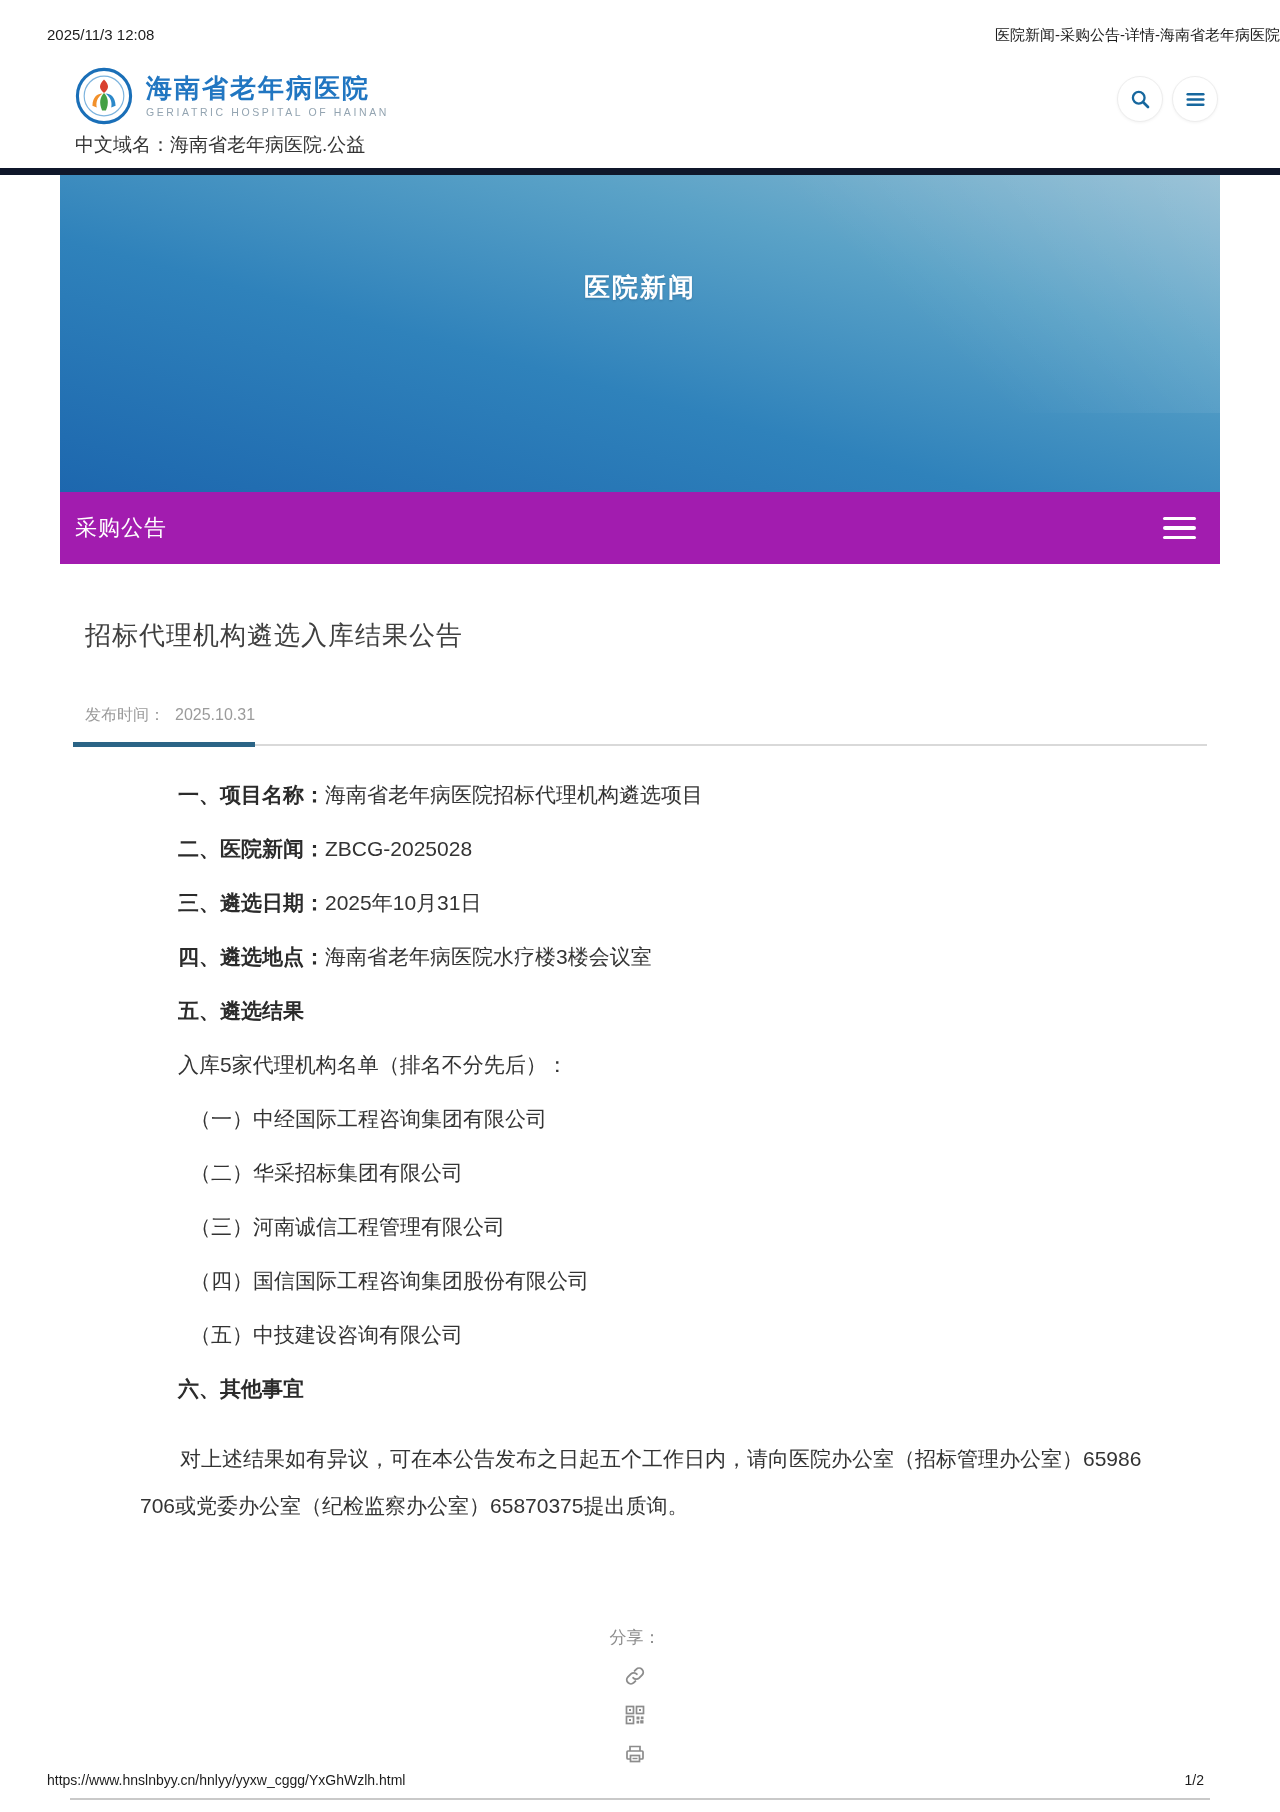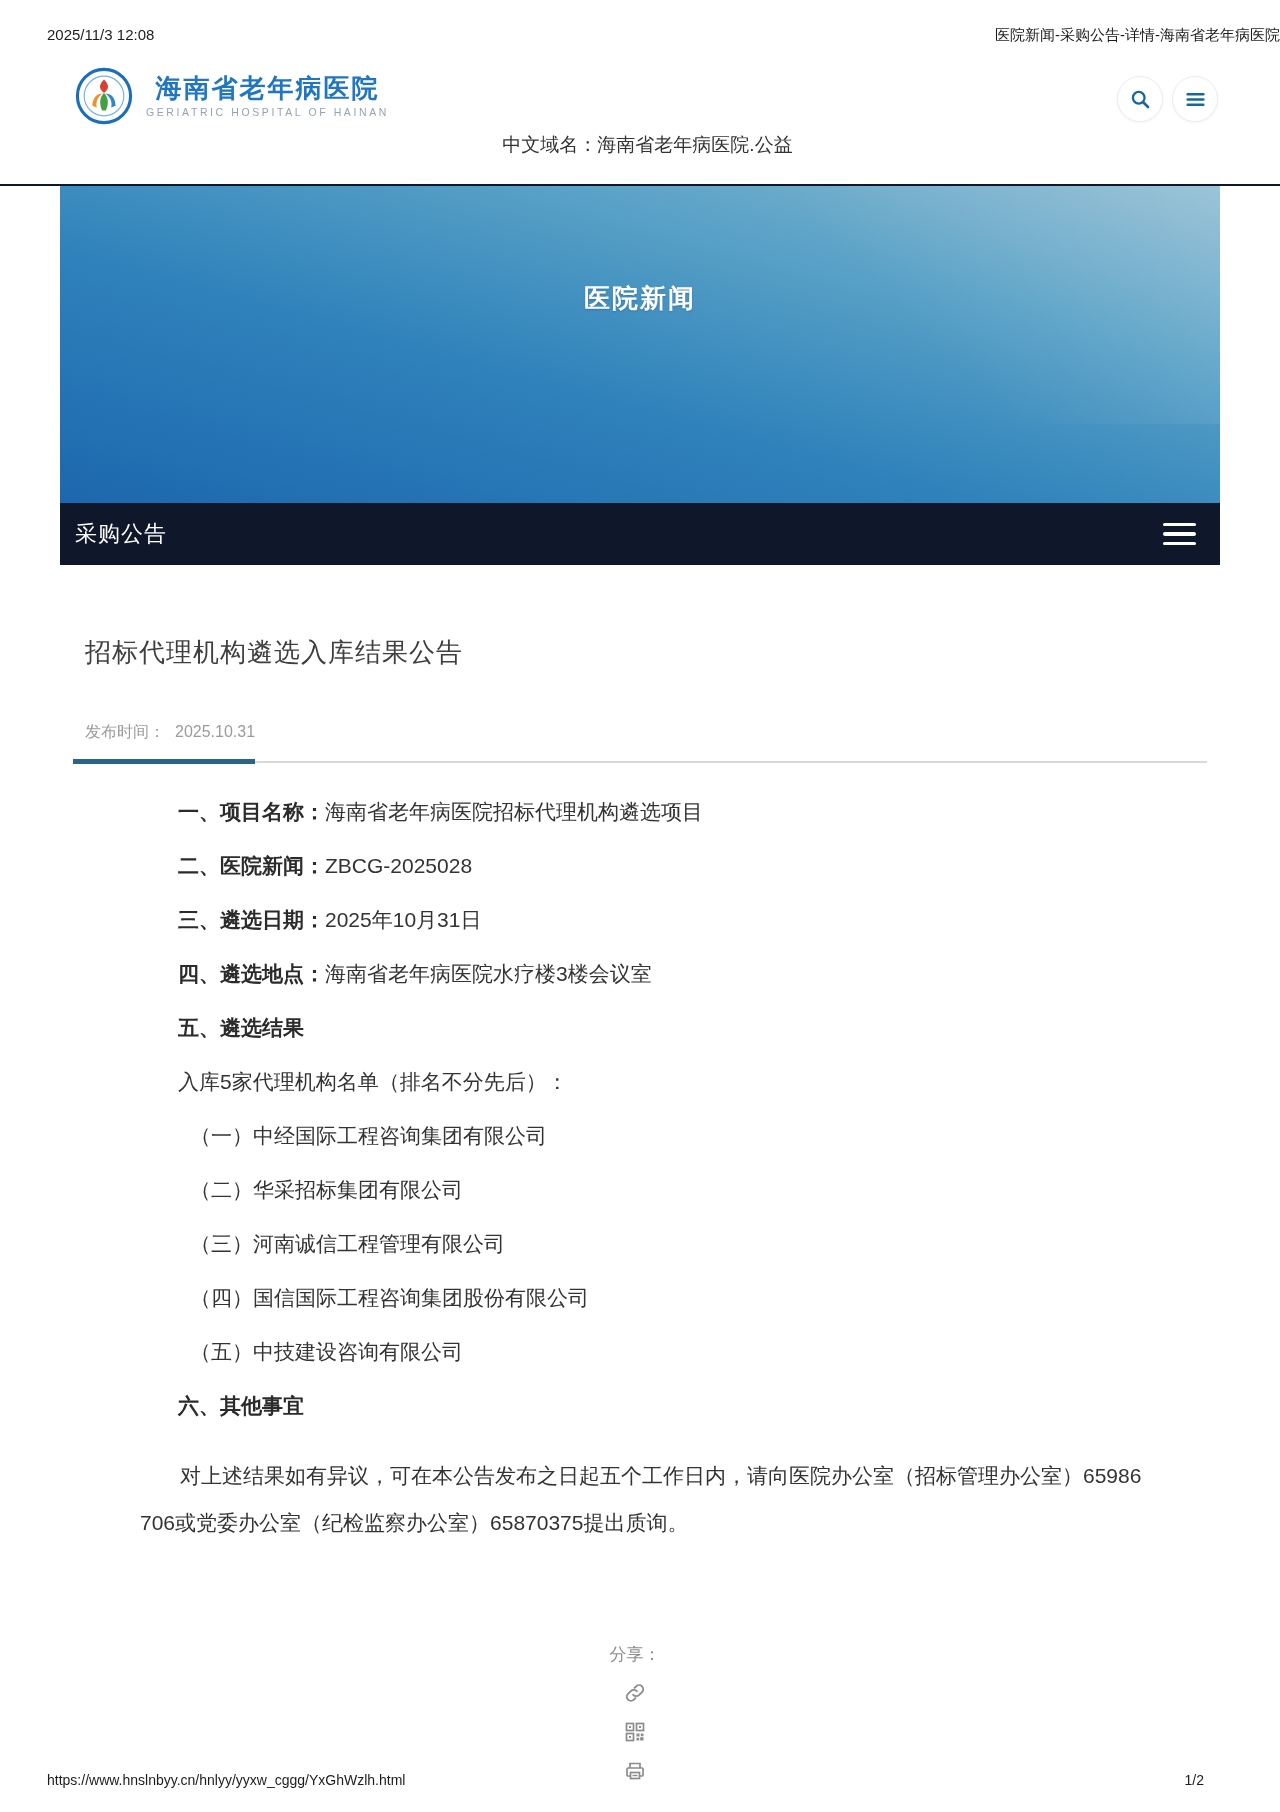--- a/index.html
+++ b/index.html
@@ -10,48 +10,48 @@
   }
 
   
   .print-header { position:relative; padding:26px 47px 0; height:44px; font-size:15px; color:#1c1c1c; }
   .ph-time { float:left; }
   .ph-title { position:absolute; left:0; right:0; top:26px; text-align:right; }
   .print-footer { position:absolute; bottom:24px; left:47px; right:76px;
     display:flex; justify-content:space-between; font-size:14px; color:#1c1c1c; }
 
   
-  .site-header { position:relative; padding:22px 60px 26px 75px; border-bottom:2px solid #0f172a;text-align:center; }
+  .site-header { position:relative; padding:22px 60px 10px 75px; border-bottom:7px solid #0f172a; }
   .brand-row { display:flex; align-items:center; gap:13px; height:60px; }
   .logo { width:58px; height:58px; flex:0 0 58px; }
   .name-cn { font-size:26px; font-weight:bold; color:#2176c1; letter-spacing:2px; line-height:1.1; }
   .name-en { font-size:10.5px; color:#93a4b1; letter-spacing:2.6px; margin-top:3px; }
   .domain-line { margin-top:6px; font-size:19px; color:#333; }
   .header-icons { position:absolute; right:62px; top:32px; display:flex; gap:9px; }
   .circle-btn { width:46px; height:46px; border-radius:50%; background:#fff; border:1px solid #ededed;
     box-shadow:0 1px 3px rgba(0,0,0,.05); display:flex; align-items:center; justify-content:center; cursor:pointer; }
 
   
   .banner { position:relative; margin:0 60px; height:317px; overflow:hidden;
     background:linear-gradient(to top right,#1d67ae 0%,#2f82bb 40%,#5aa2c7 72%,#8cbad1 100%); }
   .banner::after { content:""; position:absolute; right:0; top:0; width:42%; height:75%;
     background:linear-gradient(225deg,rgba(255,255,255,.14),rgba(255,255,255,0) 62%); }
   .banner-title { position:absolute; left:0; right:0; top:95px; text-align:center;
     color:#fff; font-size:26px; font-weight:600; letter-spacing:2px; text-shadow:0 1px 2px rgba(0,40,80,.25); }
 
   
-  .section-bar { margin:0 60px; height:62px; background:#0f172a; color:#fff;
+  .section-bar { margin:0 60px; height:72px; background:#a21caf; color:#fff;
     display:flex; align-items:center; justify-content:space-between; padding:0 24px 0 15px; }
   .bar-title { font-size:22px; letter-spacing:1px; }
   .bar-menu { display:flex; flex-direction:column; gap:6px; cursor:pointer; }
   .bar-menu span { display:block; width:33px; height:3.5px; background:#fff; border-radius:2px; }
 
   
   .article { margin:0 60px; padding:0 15px; }
-  .article-title { margin:70px 0 0 10px; font-size:26px; font-weight:400; color:#3f3f3f; letter-spacing:1px; }
+  .article-title { margin:54px 0 0 10px; font-size:26px; font-weight:400; color:#3f3f3f; letter-spacing:1px; }
   .meta { margin:52px 0 0 10px; font-size:16px; color:#9b9b9b; }
   .meta .pub-label { margin-right:10px; }
   .divider { position:relative; margin-top:16px; height:5px; }
   .divider .line-light { position:absolute; left:-2px; right:-2px; top:2px; height:2px; background:#d9d9d9; }
   .divider .line-dark { position:absolute; left:-2px; top:0; width:182px; height:5px; background:#2b6486; }
 
   .item { margin:26px 0 0 103px; font-size:21px; line-height:28px; color:#333; }
   .item:first-of-type { margin-top:34px; }
   .item b { color:#2b2b2b; }
   .sec-heading { margin:26px 0 0 103px; font-size:21px; line-height:28px; font-weight:bold; color:#2b2b2b; }

